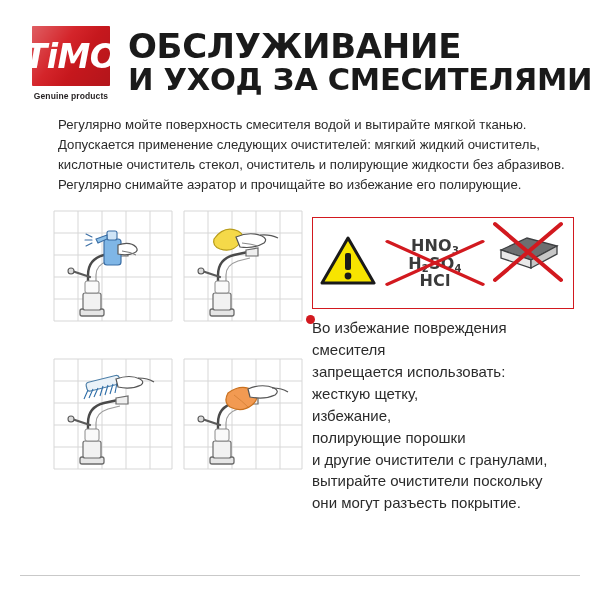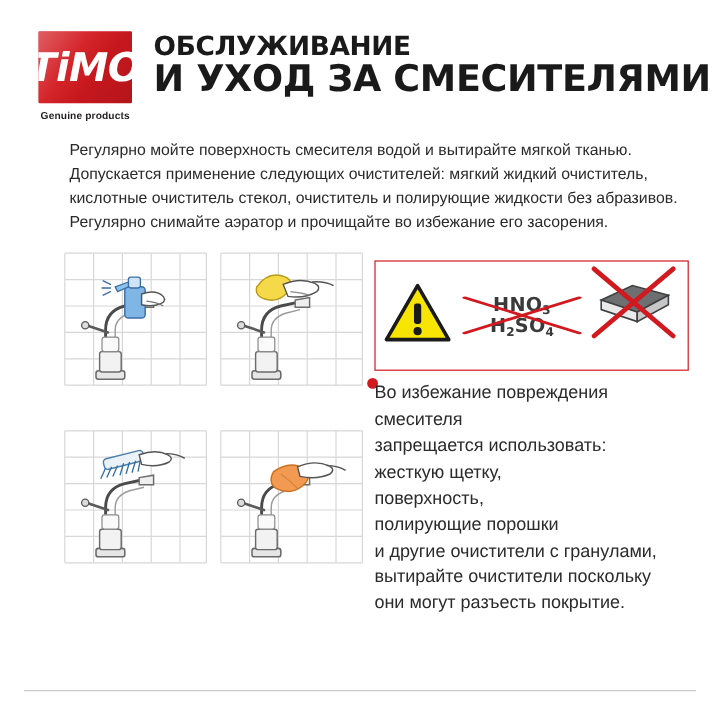--- a/index.html
+++ b/index.html
@@ -70,21 +70,21 @@
     letter-spacing: 0.1px;
   }
   .title-block {
     flex: 1;
     padding-left: 8px;
     padding-top: 2px;
   }
   .title-line {
     font-family: "DejaVu Sans", sans-serif;
     font-weight: bold;
-    font-size: 22px;
+    font-size: 34px;
     line-height: 1.06;
     letter-spacing: -0.3px;
     color: #1a1a1a;
     white-space: nowrap;
   }
   .title-line.second {
     font-size: 30.5px;
   }
 
   
@@ -211,21 +211,21 @@
       <div class="logo-tagline">Genuine products</div>
     </div>
     <div class="title-block">
       <div class="title-line">ОБСЛУЖИВАНИЕ</div>
       <div class="title-line second">И УХОД ЗА СМЕСИТЕЛЯМИ</div>
     </div>
   </div>
 
   <div class="intro">
     <p>Регулярно мойте поверхность смесителя водой и вытирайте мягкой тканью. Допускается применение следующих очистителей: мягкий жидкий очиститель, кислотные очиститель стекол, очиститель и полирующие жидкости без абразивов.</p>
-    <p>Регулярно снимайте аэратор и прочищайте во избежание его засорения.</p>
+    <p>Регулярно снимайте аэратор и прочищайте во избежание его полирующие.</p>
   </div>
 
   <div class="content">
 
     <div class="illus">
       <svg width="252" height="290" viewBox="0 0 252 290" xmlns="http://www.w3.org/2000/svg">
         <defs>
           <g id="tilegrid">
             <g stroke="#d7d7d7" stroke-width="1" fill="none">
               <path d="M0 0 H118 M0 22 H118 M0 44 H118 M0 66 H118 M0 88 H118 M0 110 H118"></path>
@@ -312,20 +312,21 @@
           <svg width="58" height="52" viewBox="0 0 58 52" xmlns="http://www.w3.org/2000/svg">
             <path d="M29 3 L55 48 L3 48 Z" fill="#f7e400" stroke="#1a1a1a" stroke-width="3" stroke-linejoin="round"></path>
             <rect x="26" y="18" width="6" height="17" rx="2" fill="#1a1a1a"></rect>
             <circle cx="29" cy="41" r="3.4" fill="#1a1a1a"></circle>
           </svg>
         </div>
 
         <div class="formulas">
           <div class="f">HNO<sub>3</sub></div>
           <div class="f">H<sub>2</sub>SO<sub>4</sub></div>
+          <div class="f">HCl</div>
           <svg class="cross-svg" viewBox="0 0 100 70" preserveAspectRatio="none">
             <path d="M6 6 L94 64 M94 6 L6 64" stroke="#d2191f" stroke-width="4" stroke-linecap="round"></path>
           </svg>
         </div>
 
         <div class="sponge-wrap">
           <svg width="78" height="70" viewBox="0 0 78 70" xmlns="http://www.w3.org/2000/svg">
             <g transform="translate(8,16)">
               <path d="M4 16 L30 4 L60 12 L34 26 Z" fill="#6d6f71" stroke="#3e4042" stroke-width="1.3"></path>
               <path d="M4 16 L4 24 L34 34 L34 26 Z" fill="#e9e9e9" stroke="#3e4042" stroke-width="1.3"></path>
@@ -336,21 +337,21 @@
         </div>
       </div>
     </div>
 
     <div class="bullet"></div>
 
     <div class="right-text">
       <p>Во избежание повреждения смесителя</p>
       <p>запрещается использовать:</p>
       <p>жесткую щетку,</p>
-      <p>поверхность,</p>
+      <p>избежание,</p>
       <p>полирующие порошки</p>
       <p>и другие очистители с гранулами,</p>
       <p>вытирайте очистители поскольку</p>
       <p>они могут разъесть покрытие.</p>
     </div>
   </div>
 
   <div class="bottom-rule"></div>
 </div>
 

